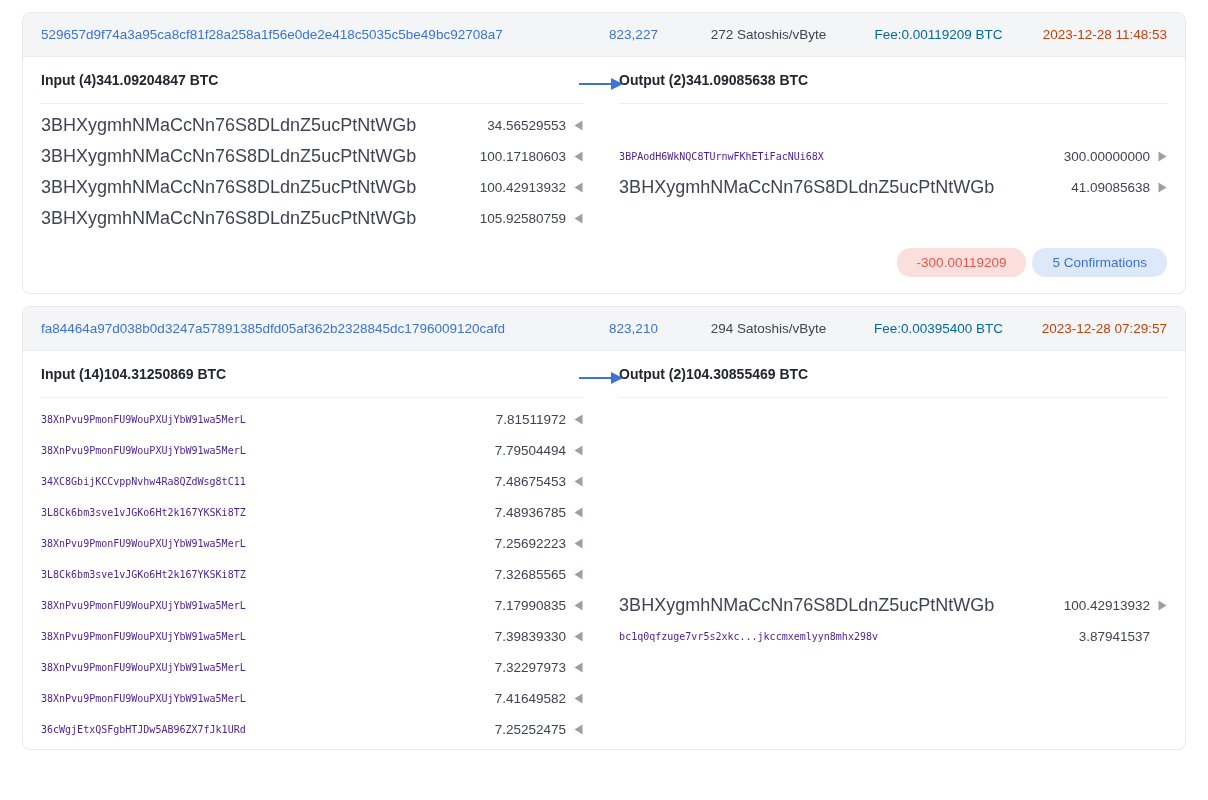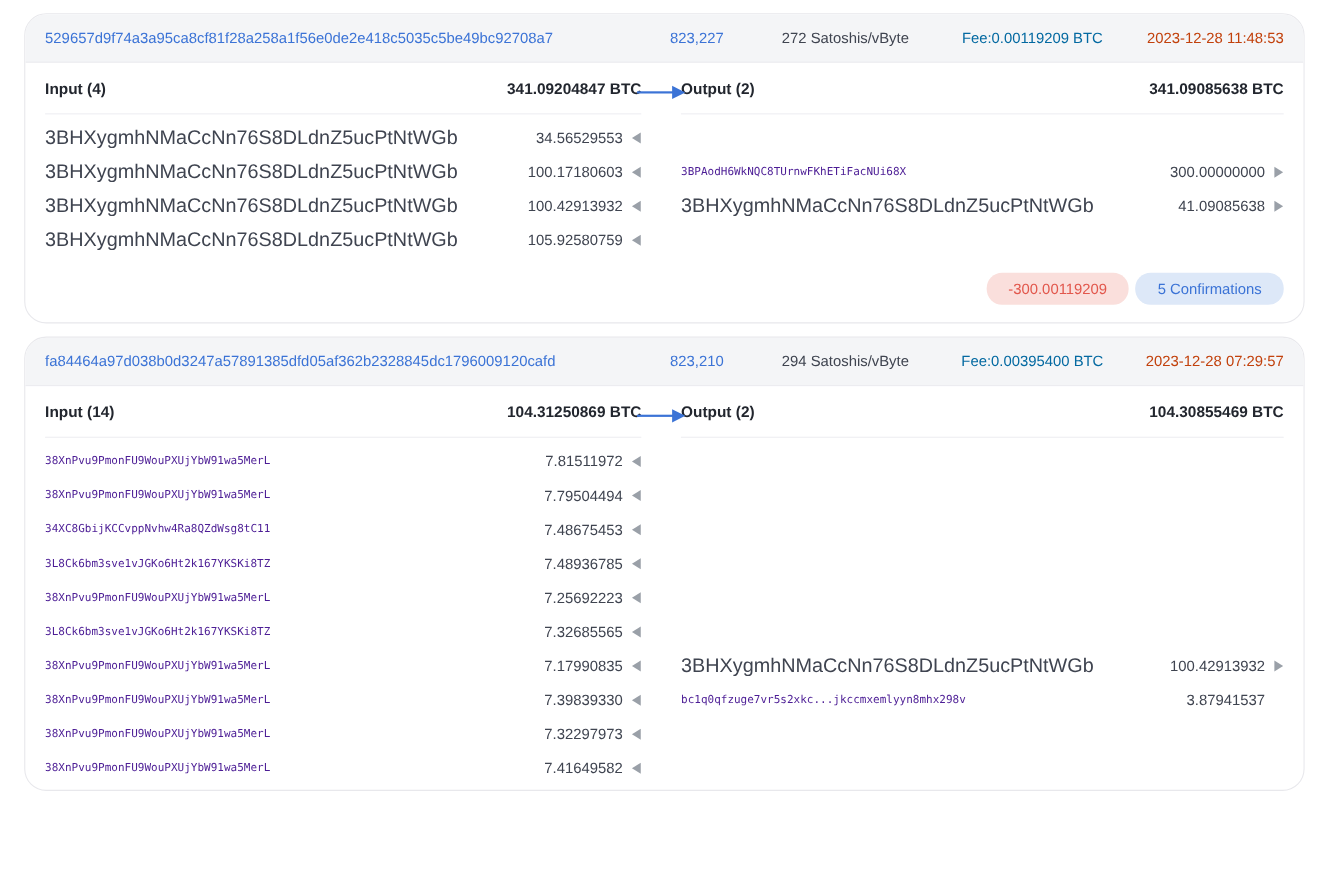--- a/index.html
+++ b/index.html
@@ -14,21 +14,21 @@
   .page {
     width: 1208px;
     height: 800px;
     padding: 0;
     box-sizing: border-box;
     background: #ffffff;
   }
   .tx-card {
     margin: 12px 22px 0 22px;
     border: 1px solid #e8e8ec;
-    border-radius: 20px;
+    border-radius: 8px;
     background: #ffffff;
     overflow: hidden;
     box-sizing: border-box;
   }
   .tx-header {
     background: #f4f5f7;
     height: 44px;
     display: flex;
     align-items: center;
     padding: 0 18px;
@@ -91,21 +91,21 @@
     position: absolute;
     left: -22px;
     top: 20px;
     width: 46px;
     height: 14px;
   }
 
   .io-summary {
     display: flex;
     align-items: center;
-    justify-content: space-between;
+    justify-content: flex-start;
     height: 46px;
     border-bottom: 1px solid #eeeef2;
   }
   .io-title {
     font-size: 14px;
     font-weight: bold;
     color: #22262e;
   }
   .io-total {
     font-size: 14px;
@@ -371,20 +371,29 @@
               </div>
               <div class="io-row">
                 <div class="addr link">38XnPvu9PmonFU9WouPXUjYbW91wa5MerL</div>
                 <div class="amt-wrap">
                   <span class="amt">7.41649582</span>
                   <svg viewBox="0 0 9 11" class="tri">
                     <path d="M8.5 0.5 L8.5 10.5 L0.5 5.5 Z" fill="#9aa0a8"></path>
                   </svg>
                 </div>
               </div>
+              <div class="io-row">
+                <div class="addr link">36cWgjEtxQSFgbHTJDw5AB96ZX7fJk1URd</div>
+                <div class="amt-wrap">
+                  <span class="amt">7.25252475</span>
+                  <svg viewBox="0 0 9 11" class="tri">
+                    <path d="M8.5 0.5 L8.5 10.5 L0.5 5.5 Z" fill="#9aa0a8"></path>
+                  </svg>
+                </div>
+              </div>
             </div>
           </div>
           <div class="arrow-cell">
             <div class="arrow-wrap"><svg viewBox="0 0 46 14" width="46" height="14">
                 <rect x="0" y="6" width="34" height="2" fill="#3b73d6"></rect>
                 <path d="M32 1 L44 7 L32 13 Z" fill="#3b73d6"></path>
               </svg></div>
           </div>
           <div class="io-col outputs">
             <div class="io-summary">

